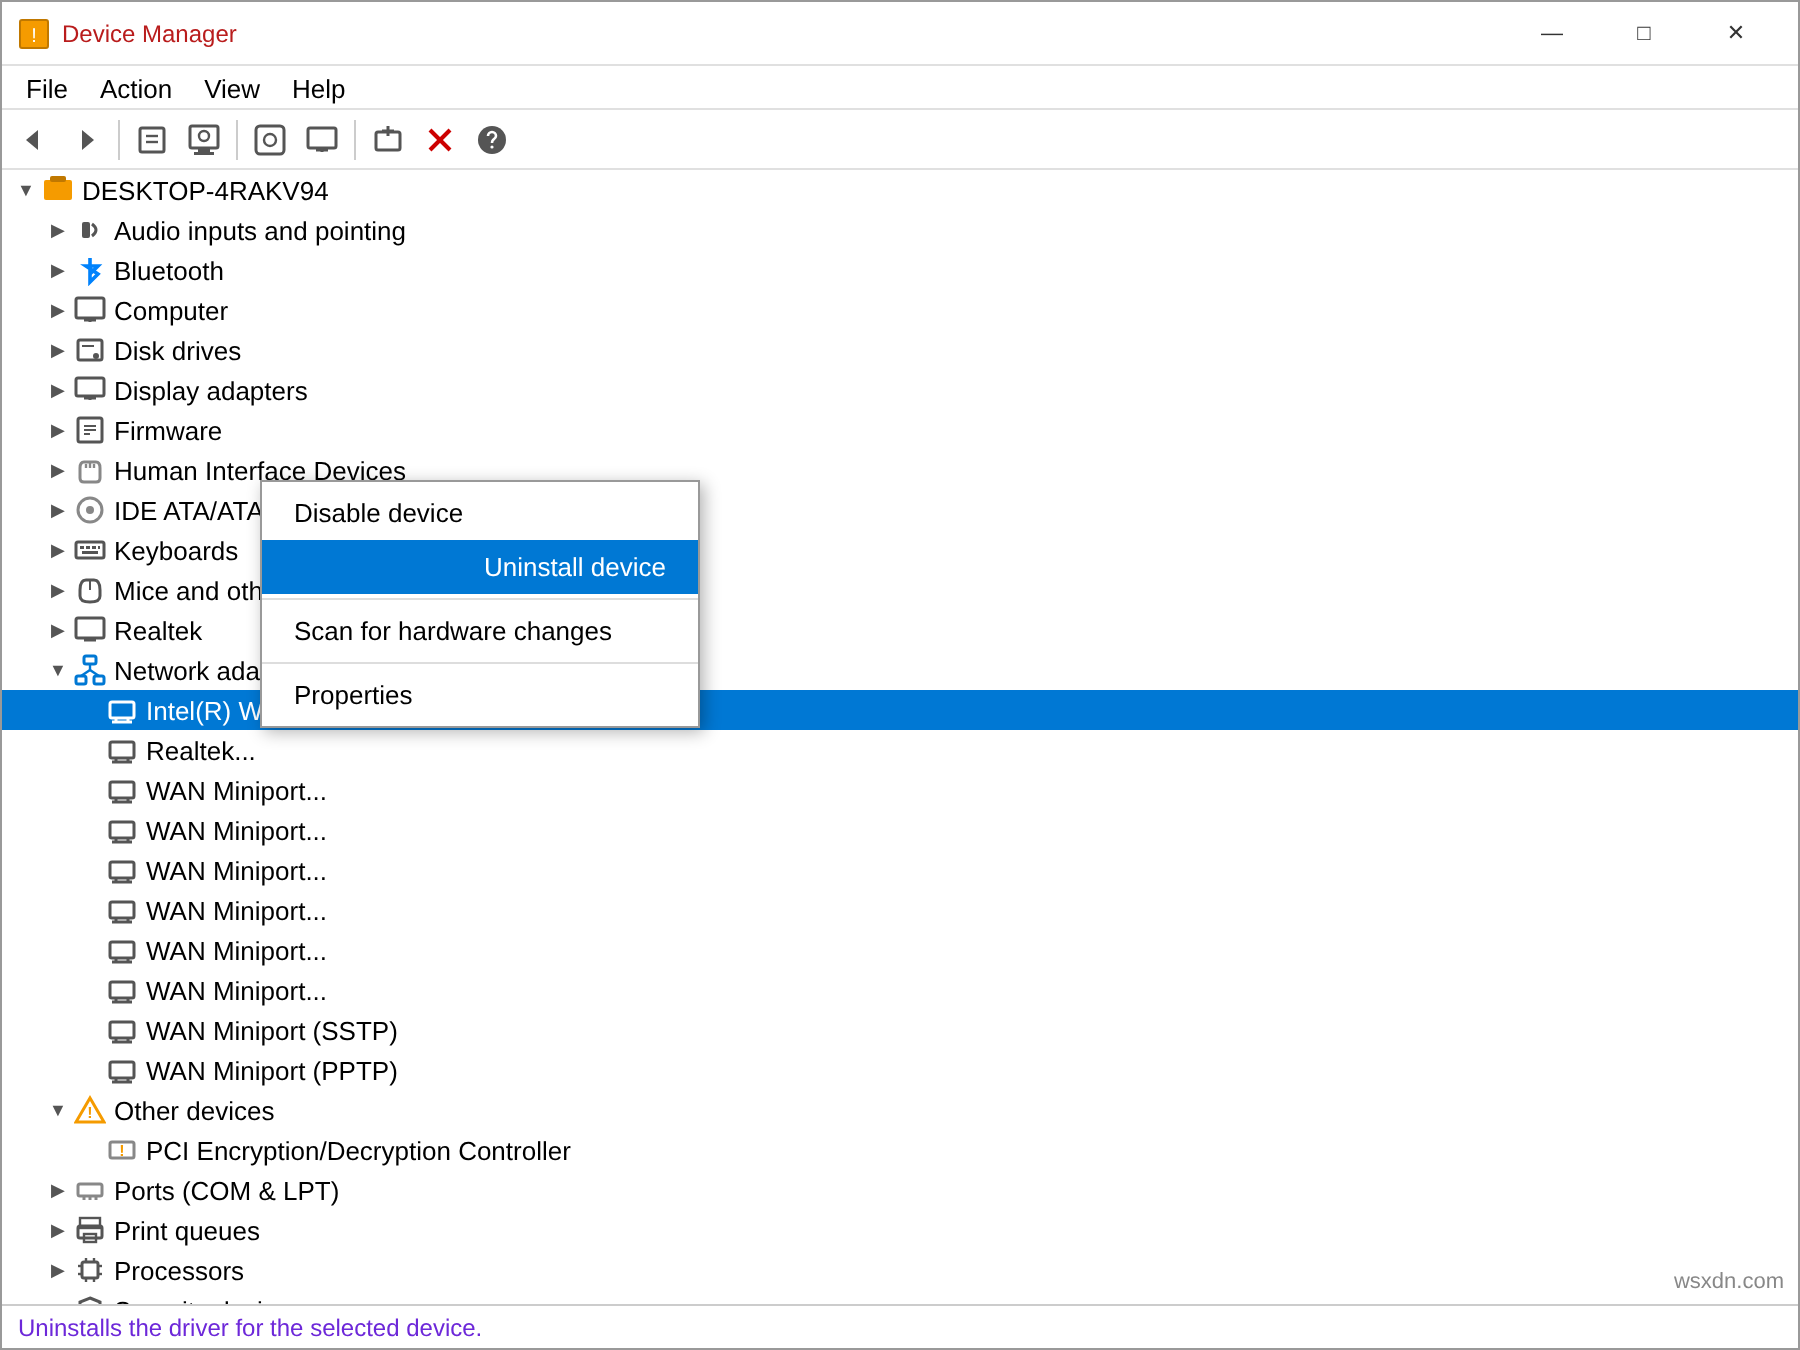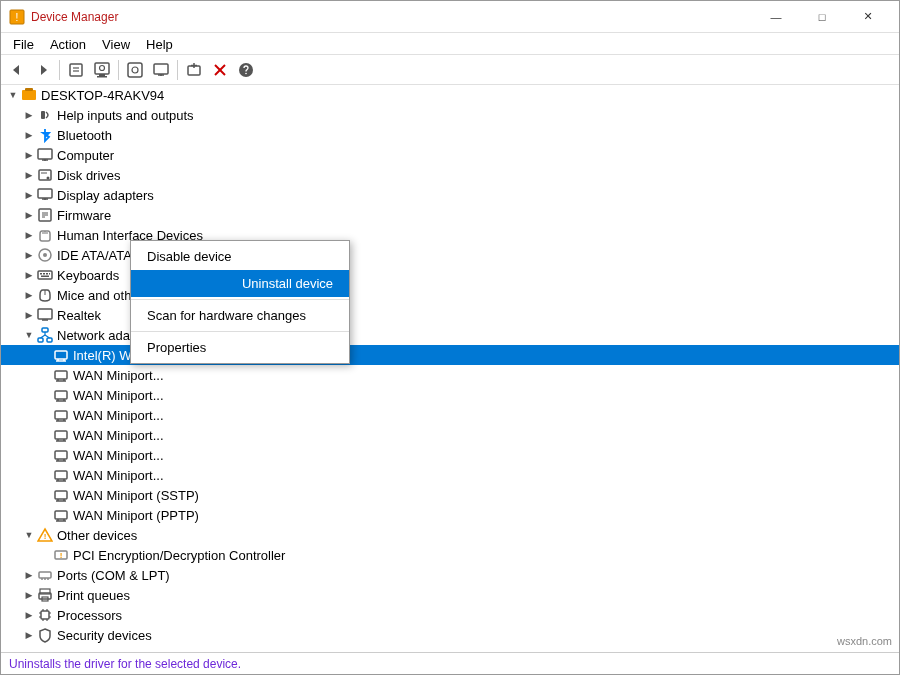--- a/index.html
+++ b/index.html
@@ -335,21 +335,21 @@
 
       <div class="tree-item">
         <div class="tree-indent"></div>
         <div class="expand-btn">▶</div>
         <span class="tree-icon icon-sound">
           <svg width="16" height="16" viewBox="0 0 16 16">
             <rect x="4" y="4" width="4" height="8" rx="1" fill="#555"></rect>
             <path d="M9 5 Q13 8 9 11" stroke="#555" fill="none" stroke-width="1.5"></path>
           </svg>
         </span>
-        <span class="tree-label">Help inputs and outputs</span>
+        <span class="tree-label">Audio inputs and pointing</span>
       </div>
 
       <div class="tree-item">
         <div class="tree-indent"></div>
         <div class="expand-btn">▶</div>
         <span class="tree-icon icon-bluetooth">
           <svg width="16" height="16" viewBox="0 0 16 16">
             <path d="M8 2 L8 14 L12 10 L6 6 L12 6 L8 10" stroke="#0082fc" fill="none" stroke-width="1.8"></path>
           </svg>
         </span>
@@ -499,20 +499,34 @@
           <svg width="16" height="16" viewBox="0 0 16 16">
             <rect x="2" y="4" width="12" height="8" rx="1" fill="none" stroke="#fff" stroke-width="1.5"></rect>
             <line x1="5" y1="12" x2="5" y2="14" stroke="#fff" stroke-width="1.5"></line>
             <line x1="11" y1="12" x2="11" y2="14" stroke="#fff" stroke-width="1.5"></line>
             <line x1="3" y1="14" x2="13" y2="14" stroke="#fff" stroke-width="1.5"></line>
           </svg>
         </span>
         <span class="tree-label">Intel(R) Wireless-AC 9260 160MHz</span>
       </div>
 
+      <div class="tree-item">
+        <div class="tree-indent"></div>
+        <div class="tree-indent"></div>
+        <div class="expand-btn"></div>
+        <span class="tree-icon">
+          <svg width="16" height="16" viewBox="0 0 16 16">
+            <rect x="2" y="4" width="12" height="8" rx="1" fill="none" stroke="#555" stroke-width="1.5"></rect>
+            <line x1="5" y1="12" x2="5" y2="14" stroke="#555" stroke-width="1.5"></line>
+            <line x1="11" y1="12" x2="11" y2="14" stroke="#555" stroke-width="1.5"></line>
+            <line x1="3" y1="14" x2="13" y2="14" stroke="#555" stroke-width="1.5"></line>
+          </svg>
+        </span>
+        <span class="tree-label">Realtek...</span>
+      </div>
 
       <div class="tree-item">
         <div class="tree-indent"></div>
         <div class="tree-indent"></div>
         <div class="expand-btn"></div>
         <span class="tree-icon">
             <svg width="16" height="16" viewBox="0 0 16 16">
               <rect x="2" y="4" width="12" height="8" rx="1" fill="none" stroke="#555" stroke-width="1.5"></rect>
               <line x1="5" y1="12" x2="5" y2="14" stroke="#555" stroke-width="1.5"></line>
               <line x1="11" y1="12" x2="11" y2="14" stroke="#555" stroke-width="1.5"></line>

